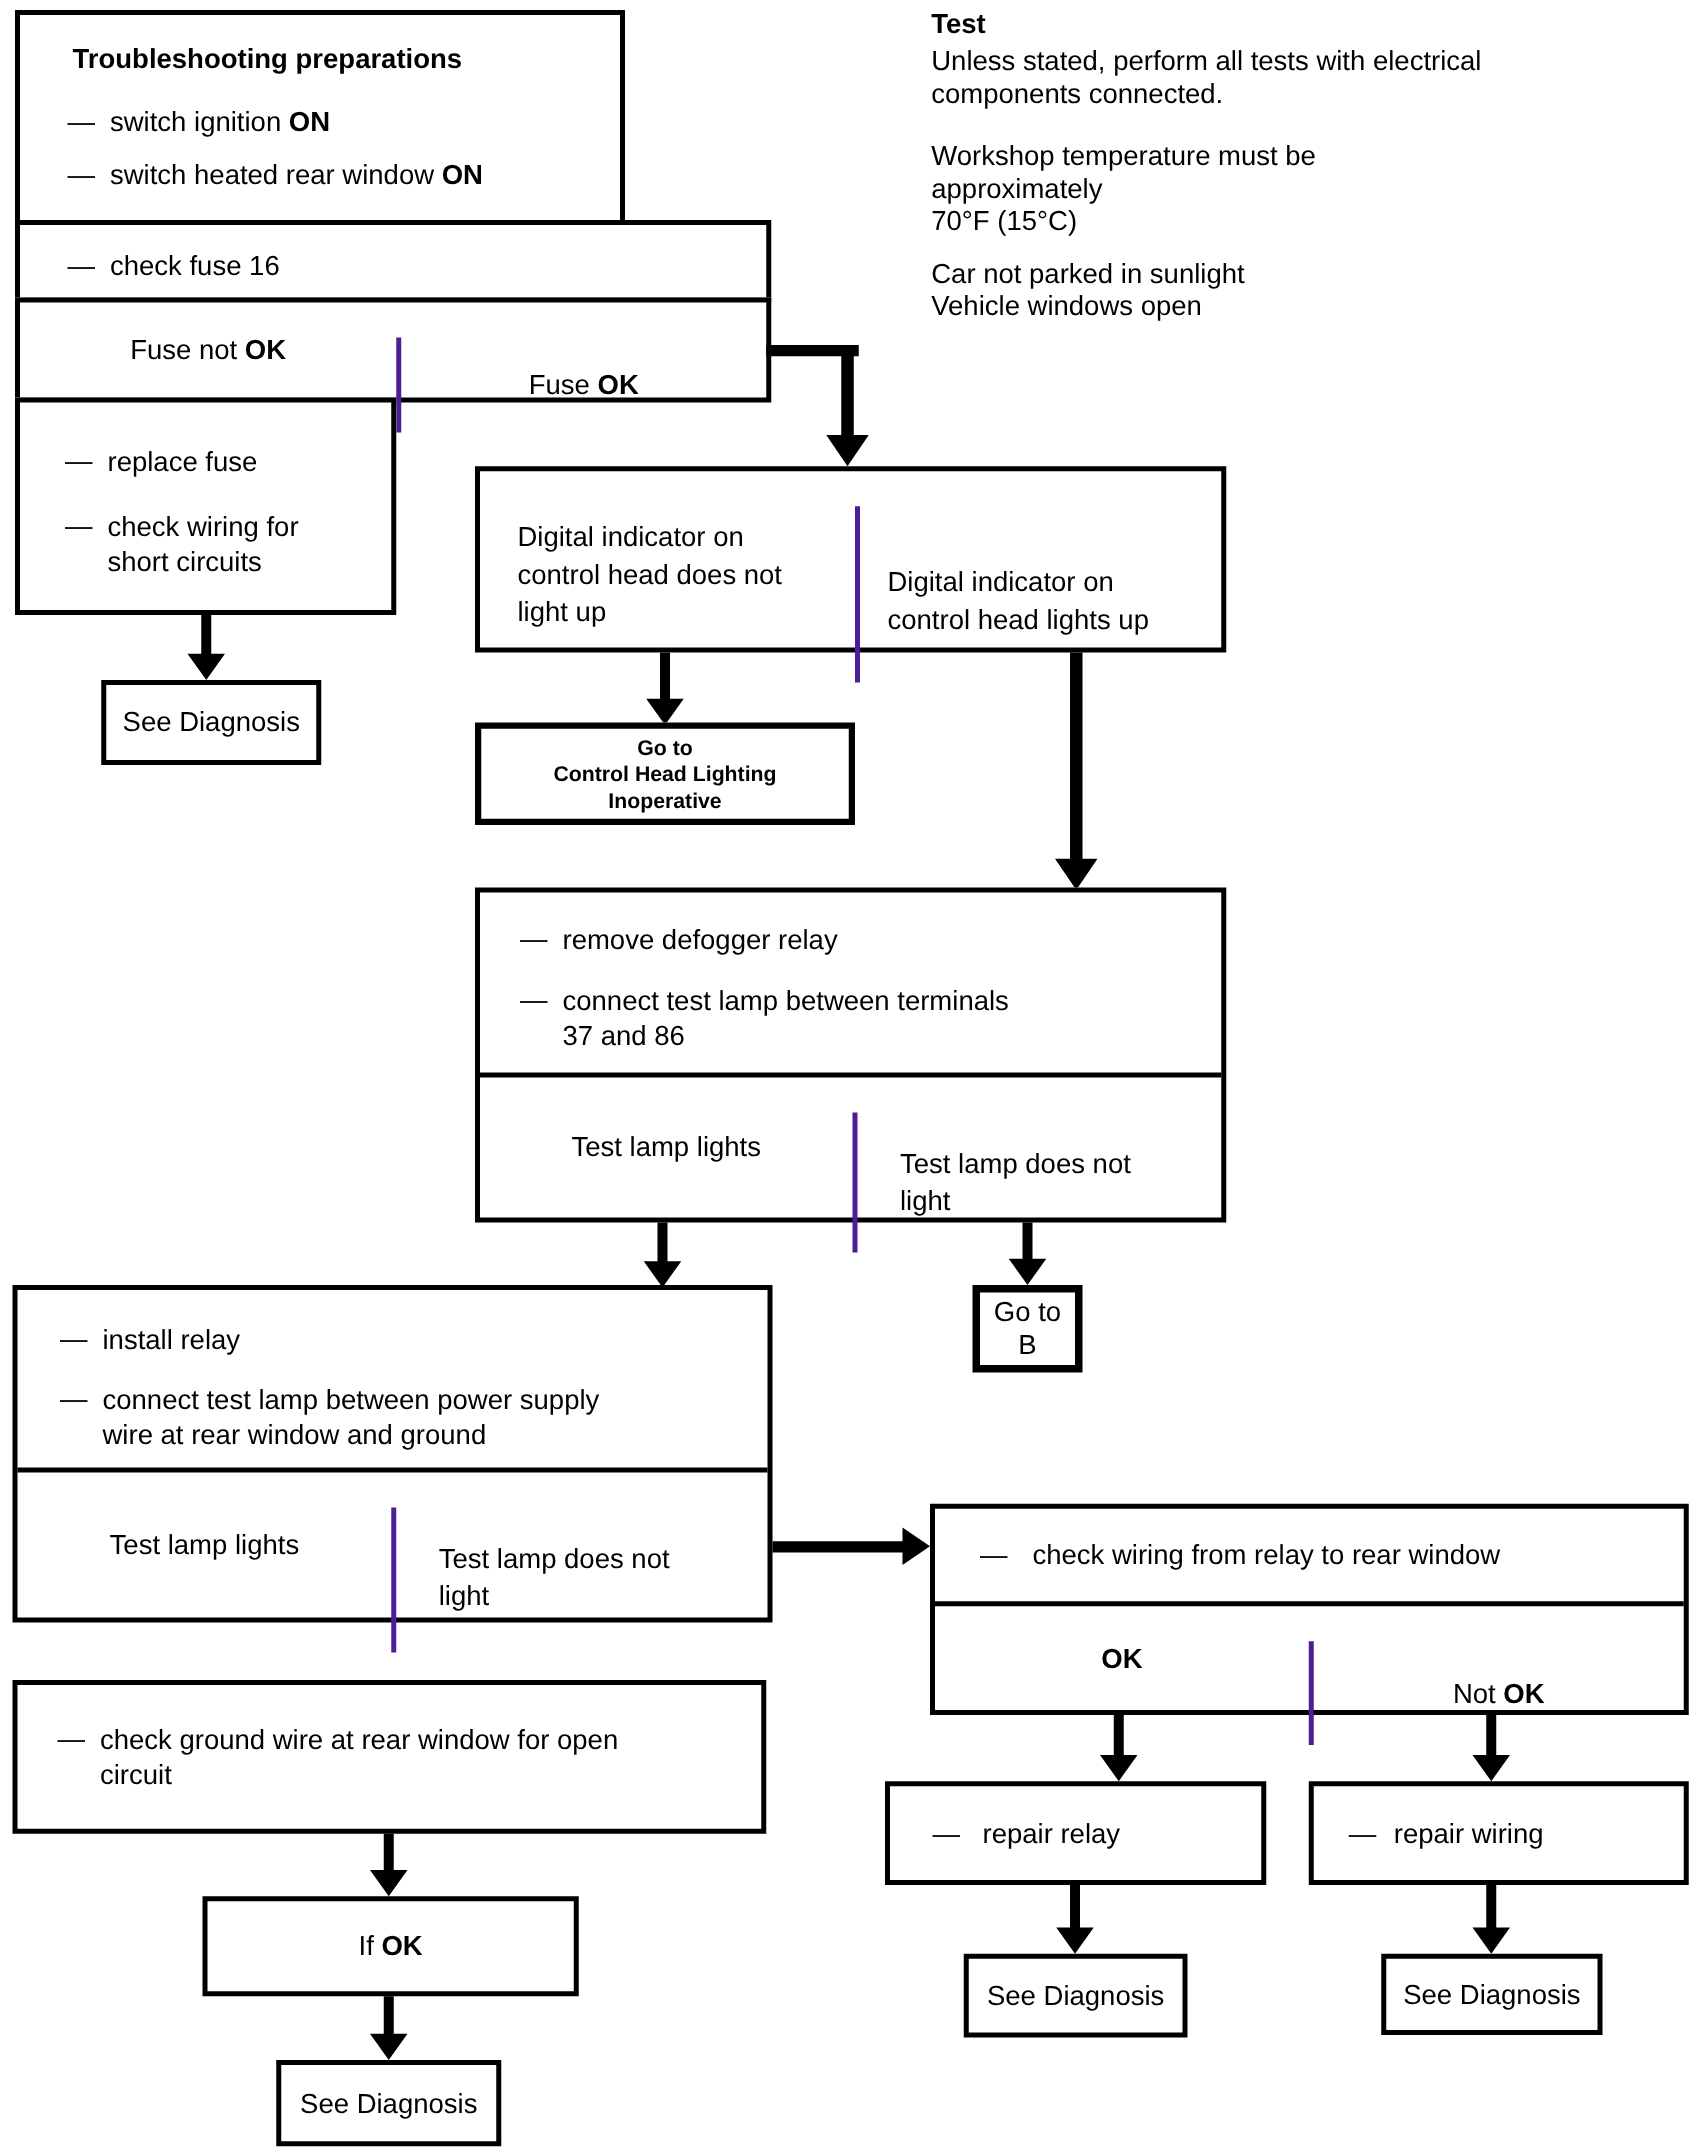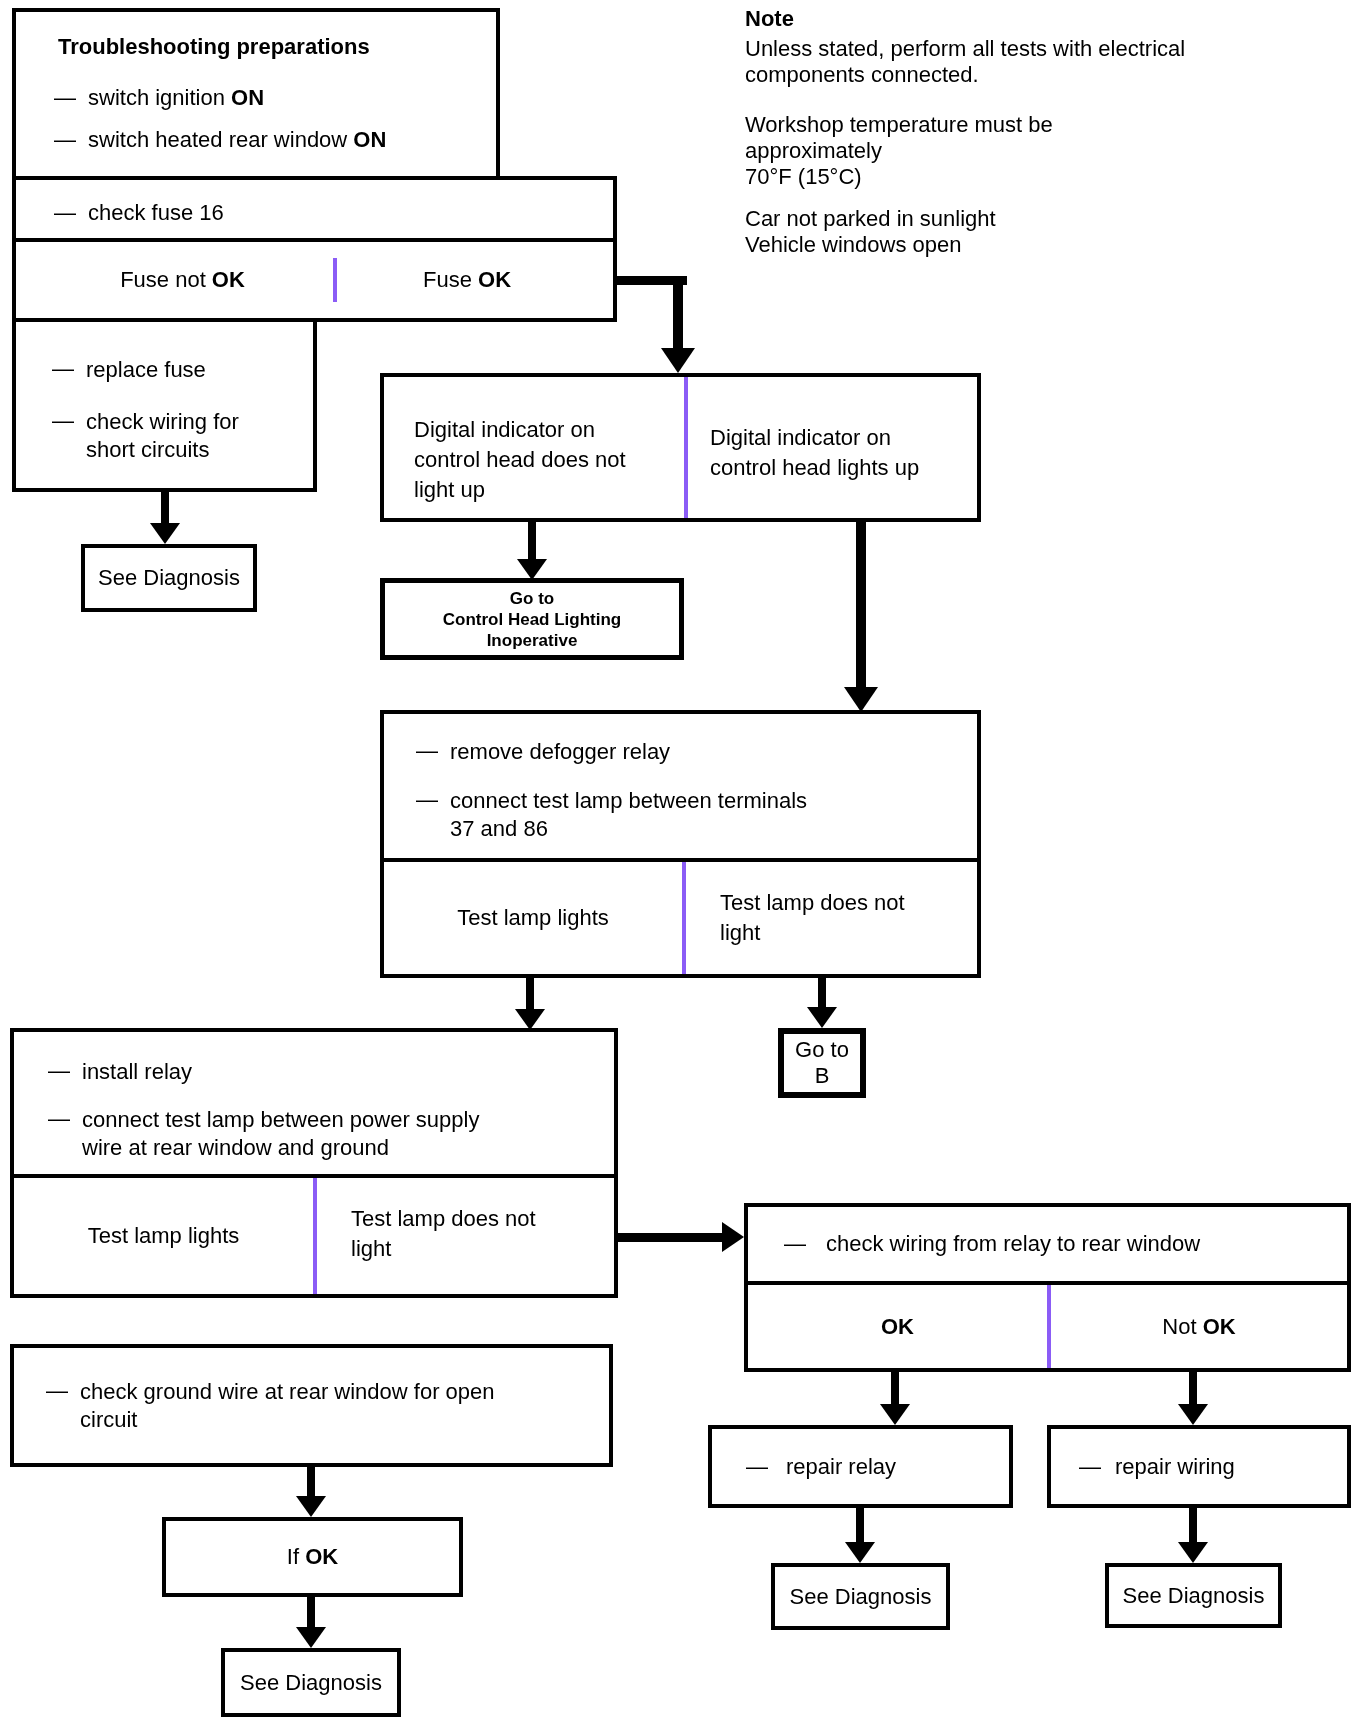--- a/index.html
+++ b/index.html
@@ -21,21 +21,21 @@
   .arr-r::after{content:"";position:absolute;right:0;top:1px;width:0;height:0;
                 border-top:15px solid transparent;border-bottom:15px solid transparent;border-left:22px solid #000;}
   
   .di{display:flex;align-items:flex-start;}
   .di .dash{flex:none;width:34px;}
   .di .lines > div{line-height:28px;}
   .center{display:flex;align-items:center;justify-content:center;text-align:center;}
   .b{font-weight:bold;}
   .split{display:flex;width:100%;height:100%;}
   .split > .cell{box-sizing:border-box;height:100%;}
-  .split > .cell + .cell{border-left:4px solid #8b5cf6;}
+  .split > .cell + .cell{border-left:4px solid #4c1d95;margin-top:28px;}
   .sec{box-sizing:border-box;}
   .note-para > div{line-height:26px;}
   .goto-chl-lines > div{line-height:21px;font-weight:bold;font-size:17px;}
   .goto-b-lines > div{line-height:26px;}
 </style>
 </head>
 <body>
 
 <div class="page">
 
@@ -51,33 +51,33 @@
     </div>
   </div>
 
   <div class="box" style="left:12px;top:176px;width:605px;height:66px;padding:20px 10px 0 38px;">
     <div class="di">
       <span class="dash">—</span>
       <span>check fuse 16</span>
     </div>
   </div>
 
-  <div class="box" style="left:12px;top:238px;width:605px;height:84px;padding:16px;">
+  <div class="box" style="left:12px;top:238px;width:605px;height:84px;padding:0;">
     <div class="split">
       <div class="cell center" style="width:301px;">
         <span><span>Fuse not </span><span class="b">OK</span></span>
       </div>
       <div class="cell center" style="flex:1;">
         <span><span>Fuse </span><span class="b">OK</span></span>
       </div>
     </div>
   </div>
 
   <div style="position:absolute;left:745px;top:6px;width:450px;font-size:22px;">
-    <div class="b" style="line-height:26px;margin-bottom:4px;">Note</div>
+    <div class="b" style="line-height:26px;margin-bottom:4px;">Test</div>
     <div class="note-para" style="margin-bottom:24px;">
         <div>Unless stated, perform all tests with electrical</div>
         <div>components connected.</div>
       </div>
     <div class="note-para" style="margin-bottom:16px;">
         <div>Workshop temperature must be approximately</div>
         <div>70°F (15°C)</div>
       </div>
     <div class="note-para">
         <div>Car not parked in sunlight</div>

